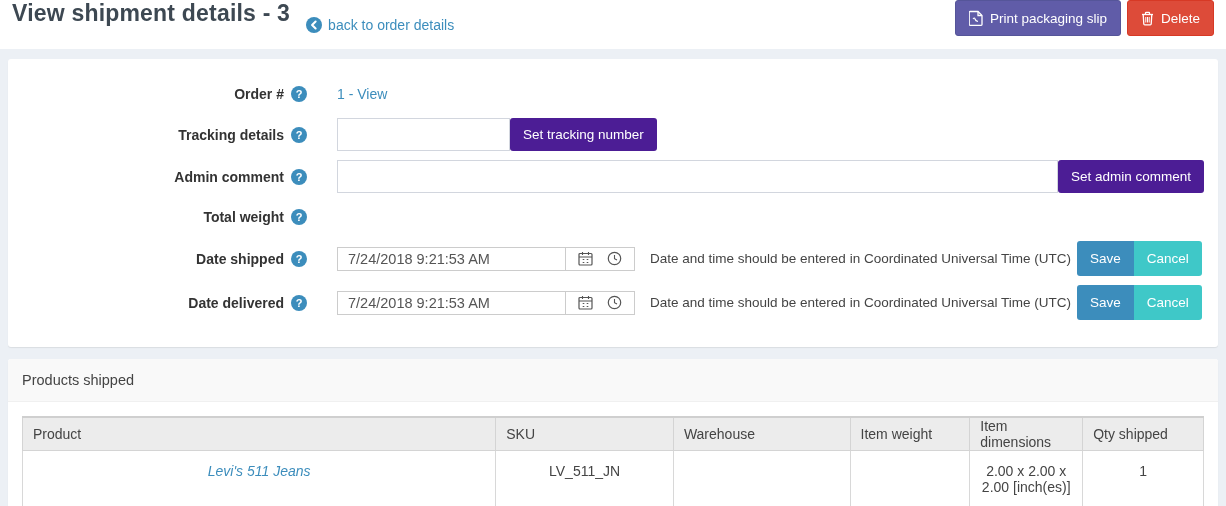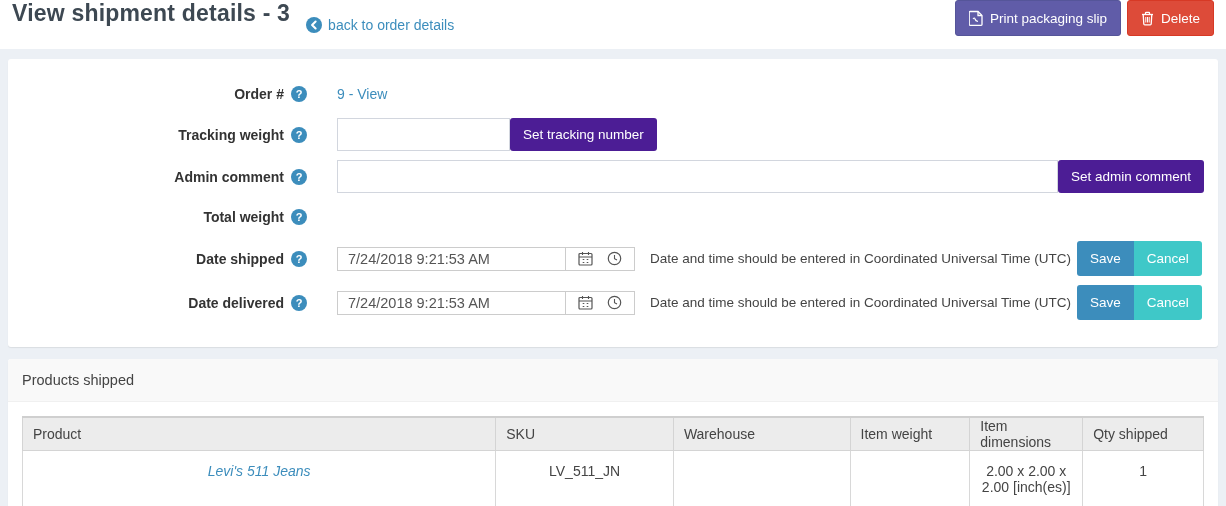--- a/index.html
+++ b/index.html
@@ -245,27 +245,27 @@
 </div>
 
 <div class="panel panel-shipment">
 
   <div class="form-row">
     <div class="form-label">
       <span>Order #</span>
       <span class="help-icon">?</span>
     </div>
     <div class="form-content">
-      <a class="value-link">9 - View</a>
-    </div>
-  </div>
-
-  <div class="form-row">
-    <div class="form-label">
-      <span>Tracking weight</span>
+      <a class="value-link">1 - View</a>
+    </div>
+  </div>
+
+  <div class="form-row">
+    <div class="form-label">
+      <span>Tracking details</span>
       <span class="help-icon">?</span>
     </div>
     <div class="form-content">
       <input type="text" class="tracking-input" value="" style="">
       <button class="btn btn-cyan btn-append">
         <span>Set tracking number</span>
       </button>
     </div>
   </div>
 

